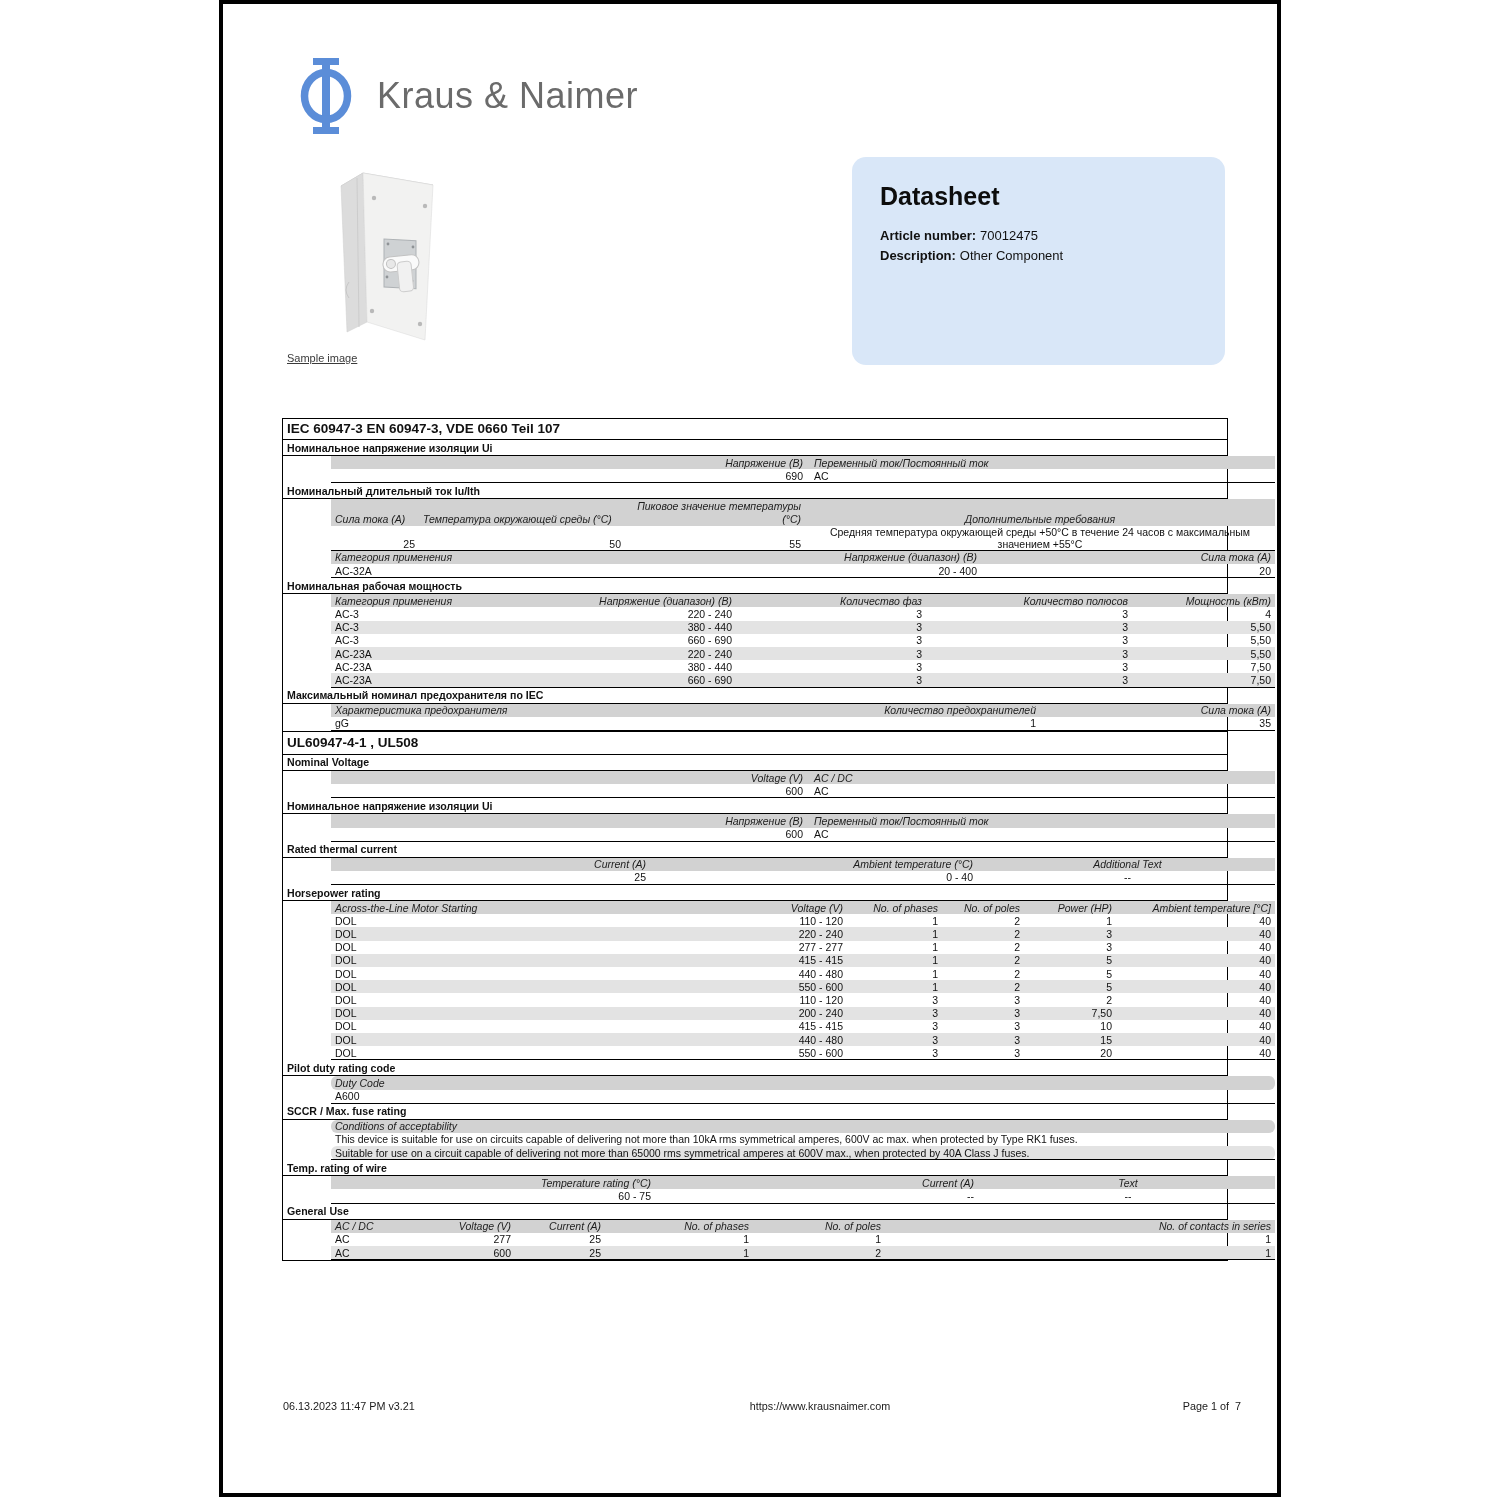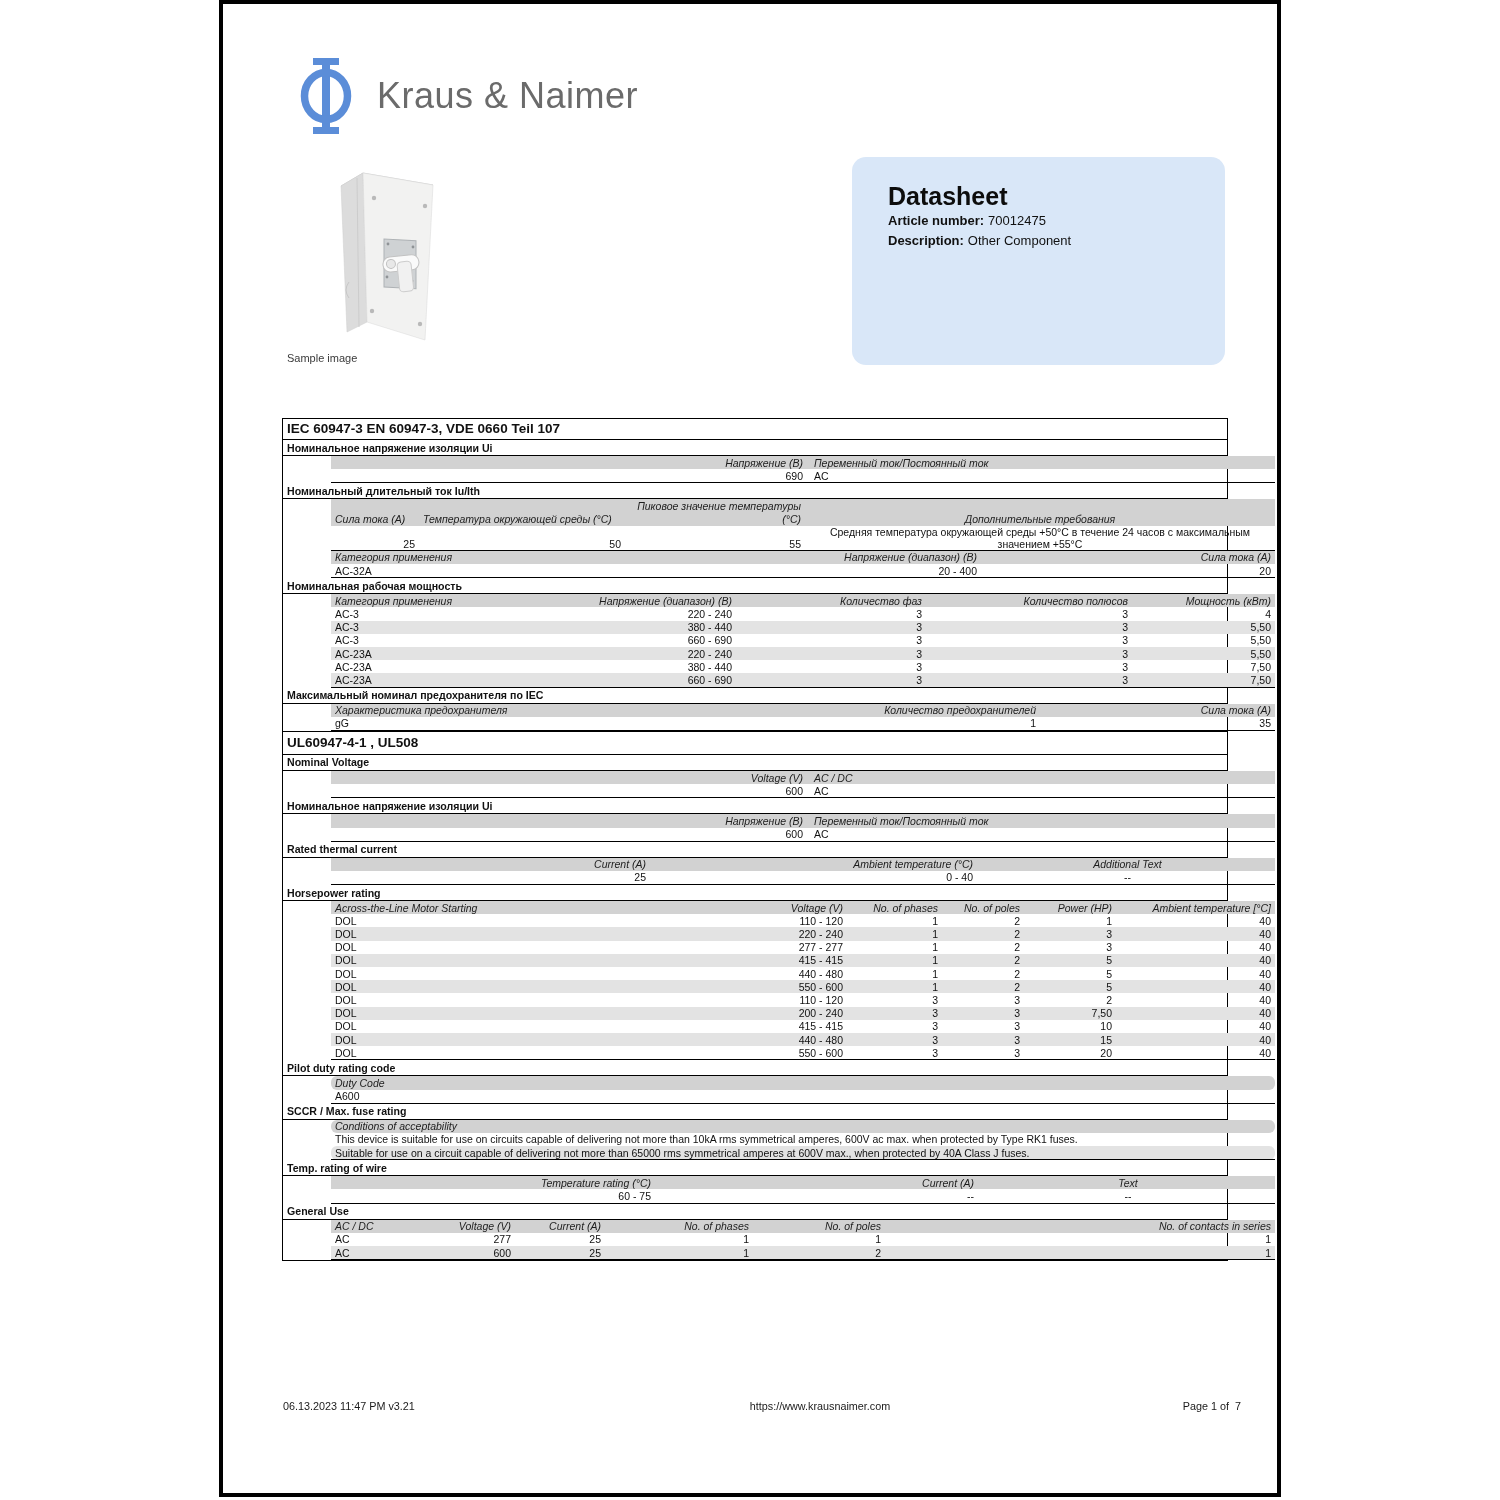--- a/index.html
+++ b/index.html
@@ -9,28 +9,28 @@
   }
   .page{
     position:absolute;left:219px;top:0;width:1054px;height:1489px;
     border:4px solid #000;background:#fff;
   }
   
   .logo{position:absolute;left:74px;top:52px;display:flex;align-items:center;gap:22px;}
   .brand{font-size:36px;color:#6b6b6b;letter-spacing:.5px;white-space:nowrap;}
   
   .product{position:absolute;left:104px;top:160px;}
-  .caption{position:absolute;left:64px;top:348px;font-size:11px;color:#3a3a3a;}
+  .caption{position:absolute;left:64px;top:348px;font-size:11px;color:#3a3a3a;text-decoration:underline;}
   
   .infobox{
     position:absolute;left:629px;top:153px;width:373px;height:208px;
-    background:#d9e7f8;border-radius:14px;box-sizing:border-box;padding:25px 36px;
+    background:#d9e7f8;border-radius:14px;box-sizing:border-box;padding:25px 28px;
   }
   .ib-title{font-size:25px;font-weight:700;color:#0d0d0d;}
-  .ib-lines{font-size:13px;line-height:19.5px;color:#111;}
+  .ib-lines{margin-top:15px;font-size:13px;line-height:19.5px;color:#111;}
   .b{font-weight:700;margin-right:4px;}
   
   .sheet{
     position:absolute;left:59px;top:414px;width:944px;
     border:1px solid #000;background:#fff;
   }
   .sec-lg{
     font-weight:700;font-size:13.5px;padding:2px 4px 3px 4px;
     border-bottom:1px solid #000;background:#fff;
   }

